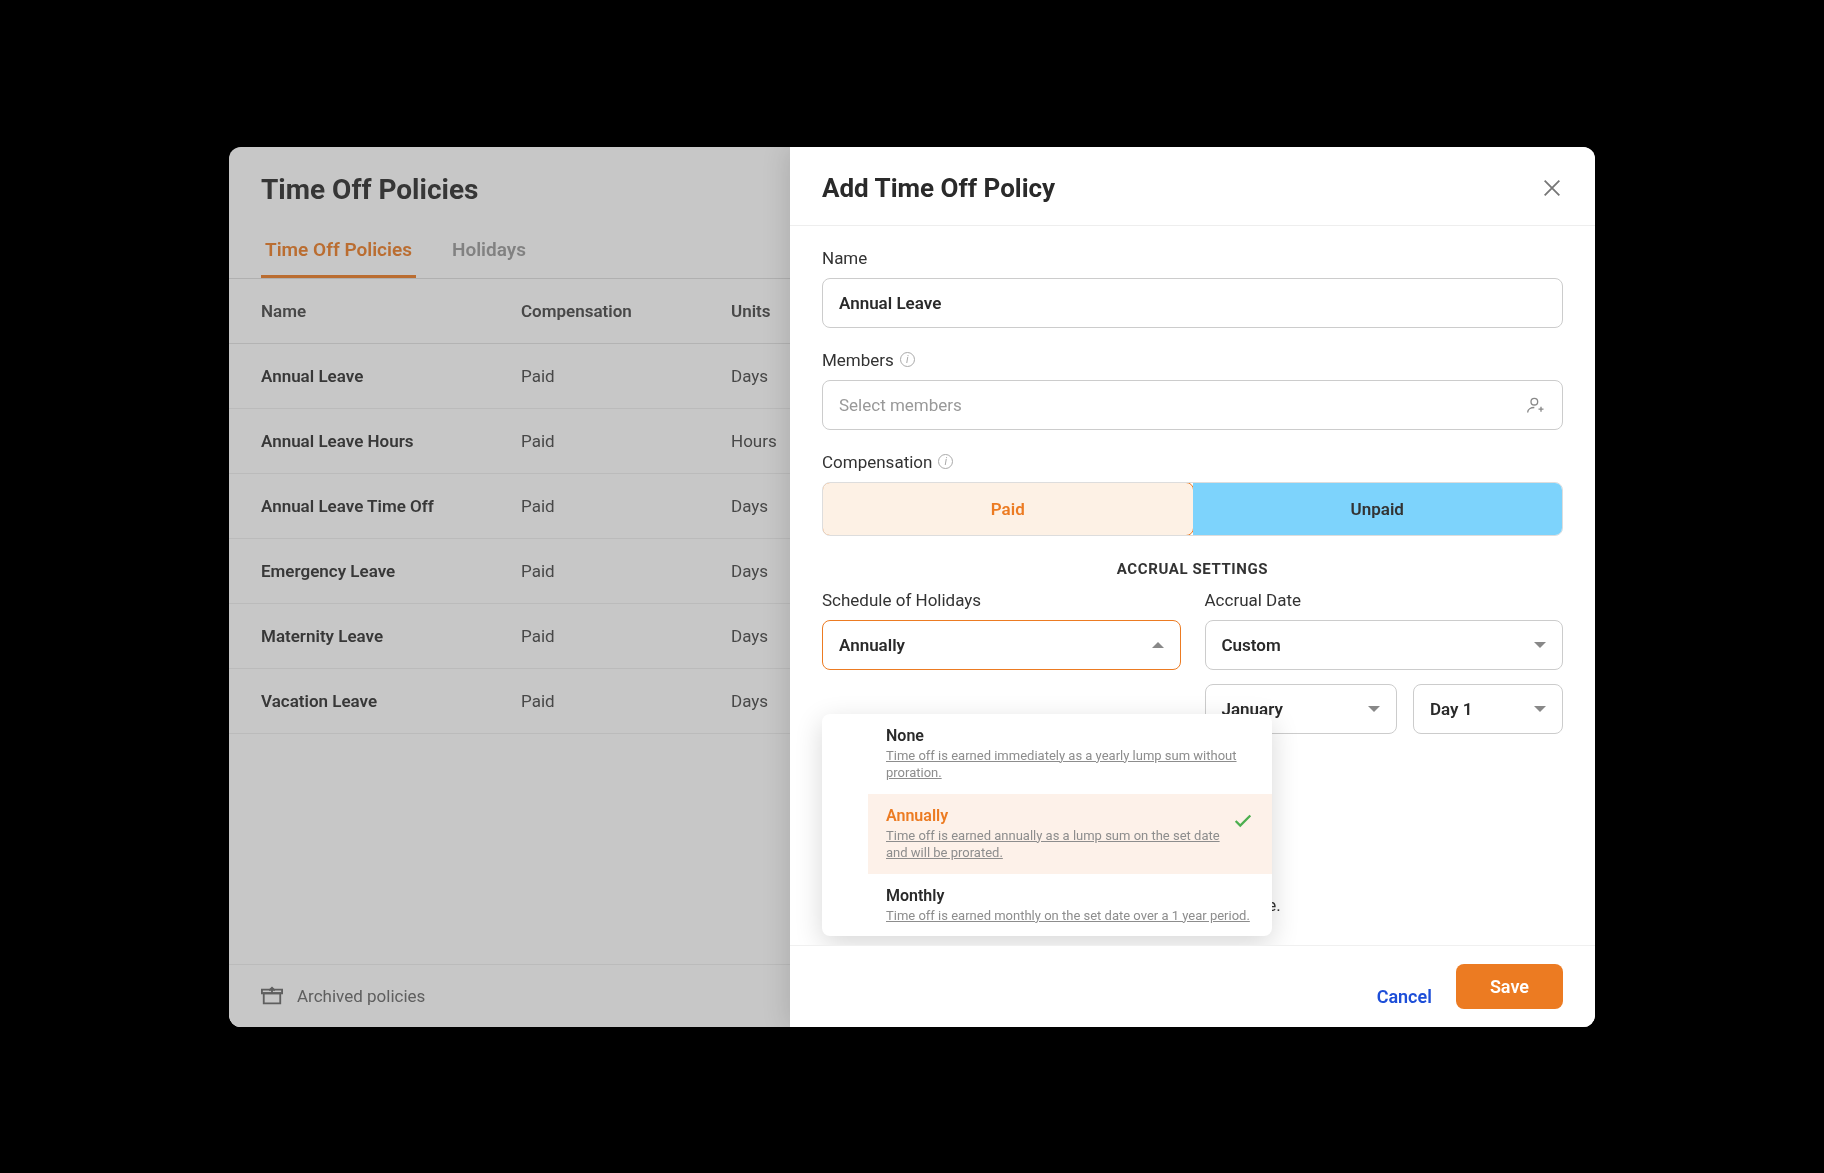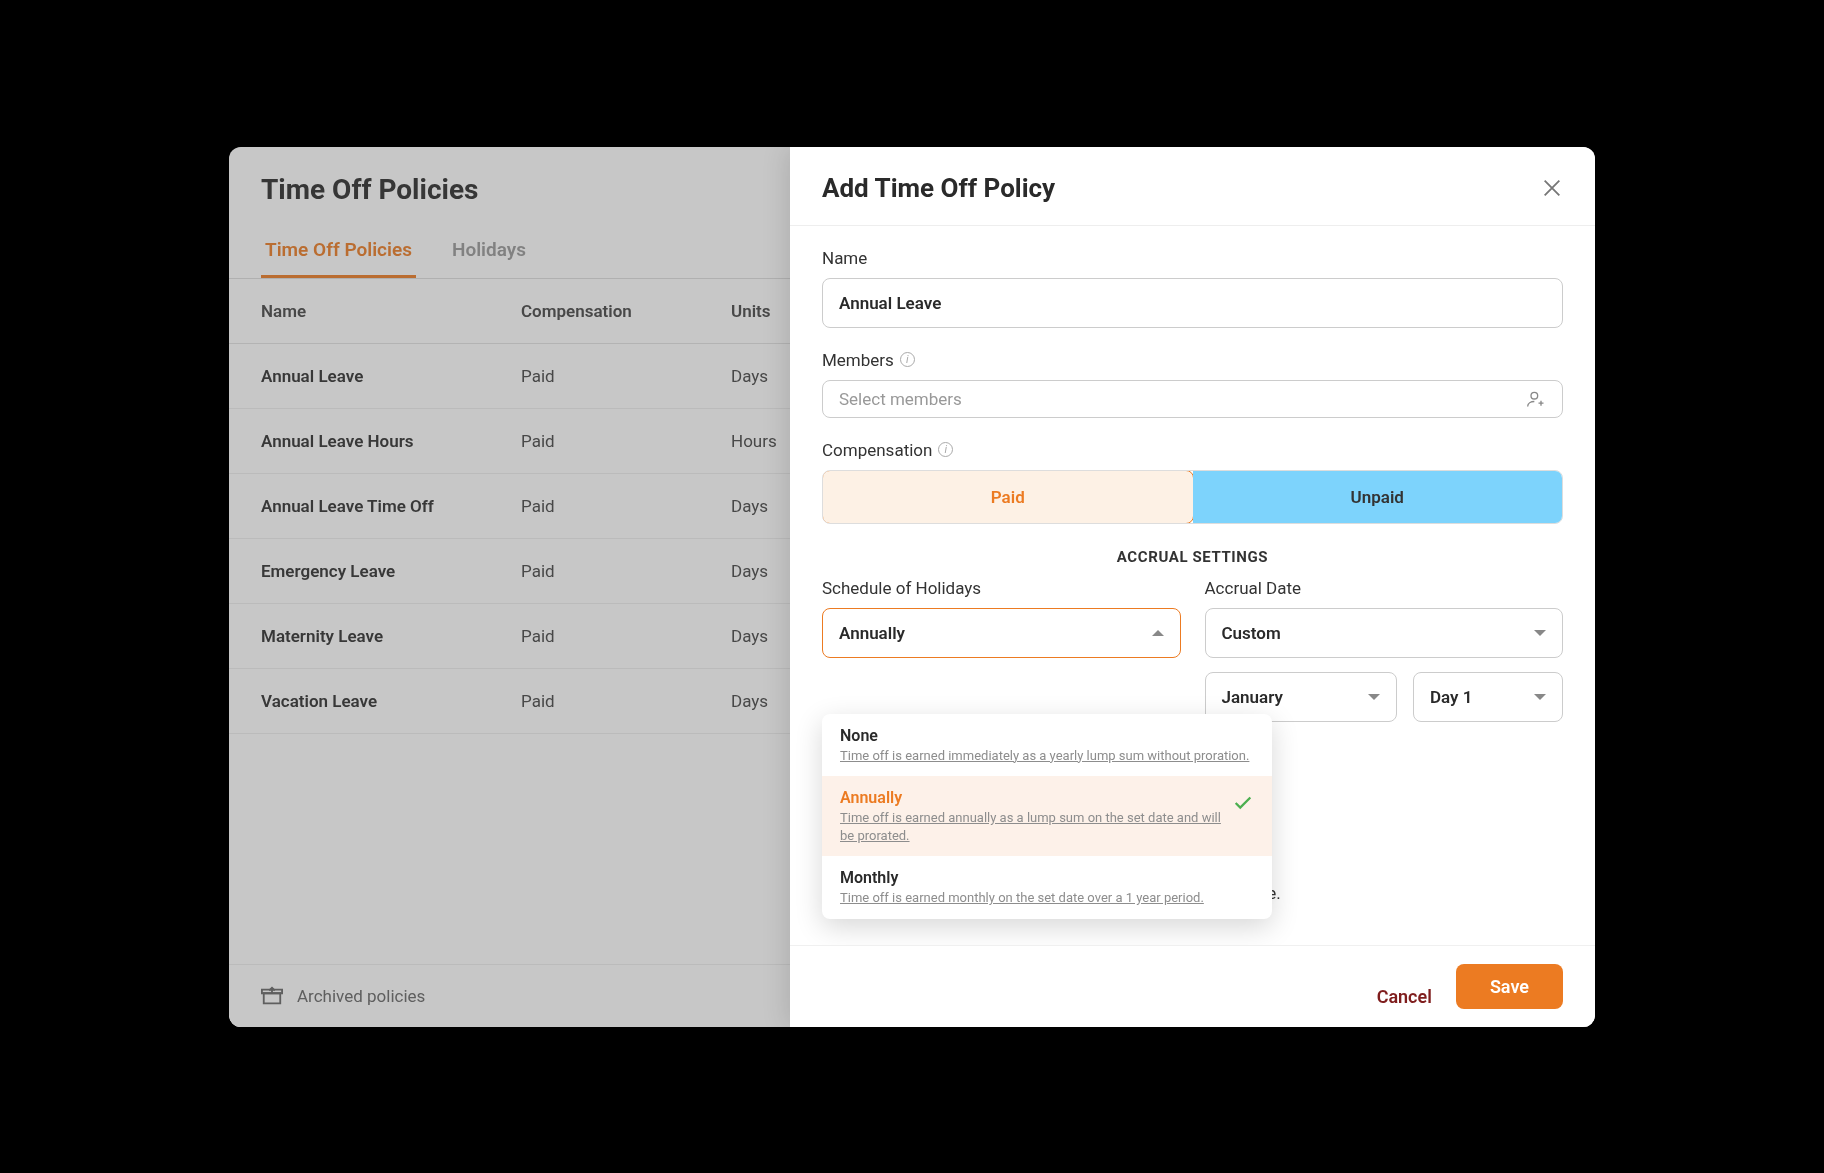--- a/index.html
+++ b/index.html
@@ -101,21 +101,21 @@
   padding: 14px 16px;
   font-size: 17px;
   font-weight: 600;
   color: #2a2a2a;
   margin-bottom: 22px;
 }
 .select-like {
   width: 100%;
   border: 1px solid #ccc;
   border-radius: 8px;
-  padding: 8px 16px;
+  padding: 14px 16px;
   font-size: 17px;
   color: #999;
   margin-bottom: 22px;
   display: flex; justify-content: space-between; align-items: center;
 }
 .add-member-icon { width: 20px; height: 20px; fill: none; stroke: #888; stroke-width: 1.6; }
 
 .segmented {
   display: flex; width: 100%; border: 1px solid #ddd; border-radius: 8px;
   overflow: hidden; margin-bottom: 24px;
@@ -164,36 +164,37 @@
 .dropdown-panel {
   position: absolute;
   left: 32px;
   width: 450px;
   top: 488px;
   background: #fff;
   border-radius: 8px;
   box-shadow: 0 8px 28px rgba(0,0,0,0.16);
   overflow: hidden;
   z-index: 5;
+  padding-left: 46px;
 }
 .option { padding: 12px 18px 12px; cursor: pointer; display: flex; align-items: flex-start; justify-content: space-between; }
 .option.selected { background: #fdf1e9; }
 .opt-text { flex: 1; }
 .opt-title { font-size: 16px; font-weight: 600; color: #2a2a2a; }
 .option.selected .opt-title { color: #ec7b22; }
 .opt-desc { font-size: 13px; color: #8d8d8d; margin-top: 2px; line-height: 1.35; text-decoration: underline; }
 .check { width: 22px; height: 22px; stroke: #4caf50; stroke-width: 2.5; fill: none; margin-top: 4px; }
 
 
 .modal-footer {
   padding: 18px 32px;
   display: flex; justify-content: flex-end; gap: 24px; align-items: center;
   border-top: 1px solid #f0f0f0;
 }
-.btn-cancel { color: #7f1d1d; font-size: 18px; font-weight: 600; cursor: pointer; margin-top: 20px; }
+.btn-cancel { color: #1d4ed8; font-size: 18px; font-weight: 600; cursor: pointer; margin-top: 20px; }
 .btn-save {
   background: #ec7b22; color: #fff; font-size: 18px; font-weight: 600;
   padding: 12px 34px; border-radius: 8px; cursor: pointer;
 }
 </style>
 </head>
 <body>
 
 <div class="frame">
 

